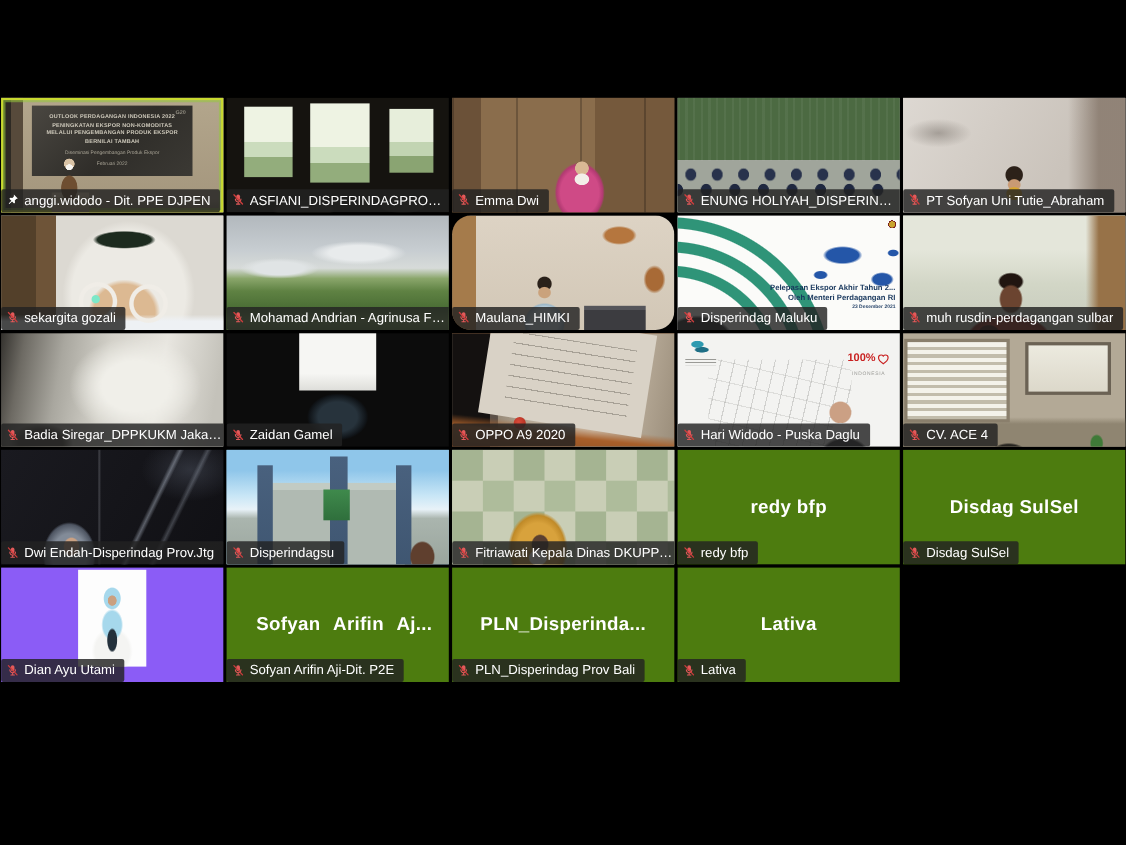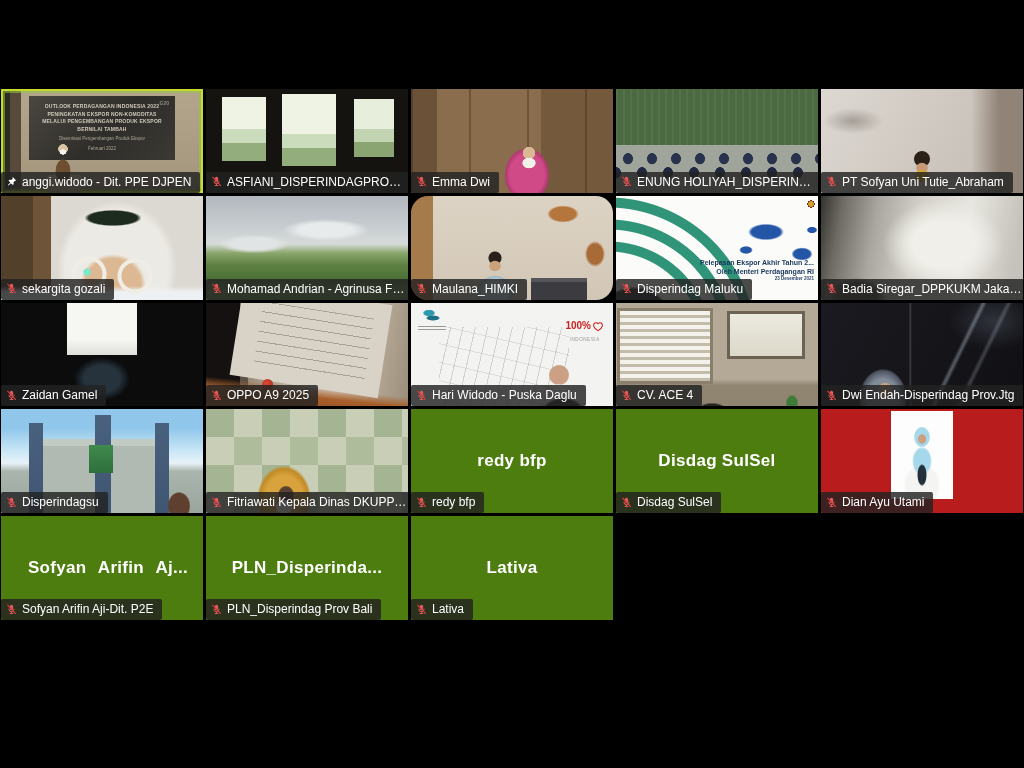--- a/index.html
+++ b/index.html
@@ -293,21 +293,21 @@
       radial-gradient(ellipse 44px 20px at 70px 122px,#caa43e 58%,rgba(0,0,0,0) 70%),
       conic-gradient(#c9ceb6 90deg,#aebc9b 90deg 180deg,#c9ceb6 180deg 270deg,#a5b492 270deg);
     background-size:auto,auto,auto,auto,56px 56px;
   }
   
   .s-blackcam{background:#191919;}
   .s-blackcam::before{content:"";position:absolute;top:0;bottom:0;left:5%;right:9%;background:#000;}
   
   .s-namecard{background:#4d7c0f;}
   
-  .s-avatar{background:#b91c1c;}
+  .s-avatar{background:#8b5cf6;}
   .s-avatar .avatar{
     position:absolute;left:50%;top:44%;transform:translate(-50%,-50%);
     width:62px;height:88px;background-color:#fdfdfd;
     background-image:
       radial-gradient(ellipse 6px 7px at 31px 28px,#caa080 62%,rgba(0,0,0,0) 72%),
       radial-gradient(ellipse 11px 14px at 31px 26px,#a6d8ec 66%,rgba(0,0,0,0) 74%),
       radial-gradient(ellipse 7px 16px at 31px 64px,#24313c 58%,rgba(0,0,0,0) 70%),
       radial-gradient(ellipse 15px 22px at 31px 50px,#a6d8ec 55%,rgba(0,0,0,0) 66%),
       radial-gradient(ellipse 26px 30px at 31px 74px,#f4f4f2 60%,rgba(0,0,0,0) 72%);
   }
@@ -422,20 +422,28 @@
       <div class="md">23 Desember 2021</div>
     </div>
     <div class="tag">
       <svg width="11" height="11">
           <use href="#micoff"></use>
         </svg>
       <span class="t">Disperindag Maluku</span>
     </div>
   </div>
 
+  <div class="tile s-redshirt">
+    <div class="tag">
+      <svg width="11" height="11">
+          <use href="#micoff"></use>
+        </svg>
+      <span class="t">muh rusdin-perdagangan sulbar</span>
+    </div>
+  </div>
 
   <div class="tile s-blurry">
     <div class="tag">
       <svg width="11" height="11">
           <use href="#micoff"></use>
         </svg>
       <span class="t">Badia Siregar_DPPKUKM Jakarta</span>
     </div>
   </div>
 
@@ -446,21 +454,21 @@
         </svg>
       <span class="t">Zaidan Gamel</span>
     </div>
   </div>
 
   <div class="tile s-tilted">
     <div class="tag">
       <svg width="11" height="11">
           <use href="#micoff"></use>
         </svg>
-      <span class="t">OPPO A9 2025</span>
+      <span class="t">OPPO A9 2020</span>
     </div>
   </div>
 
   <div class="tile s-puska">
     <div class="logo-tl"></div>
     <div class="logo-tr">
       <span class="pct">100%</span><svg width="12" height="11">
           <use href="#heartline"></use>
         </svg>
       <div class="sub">INDONESIA</div>

